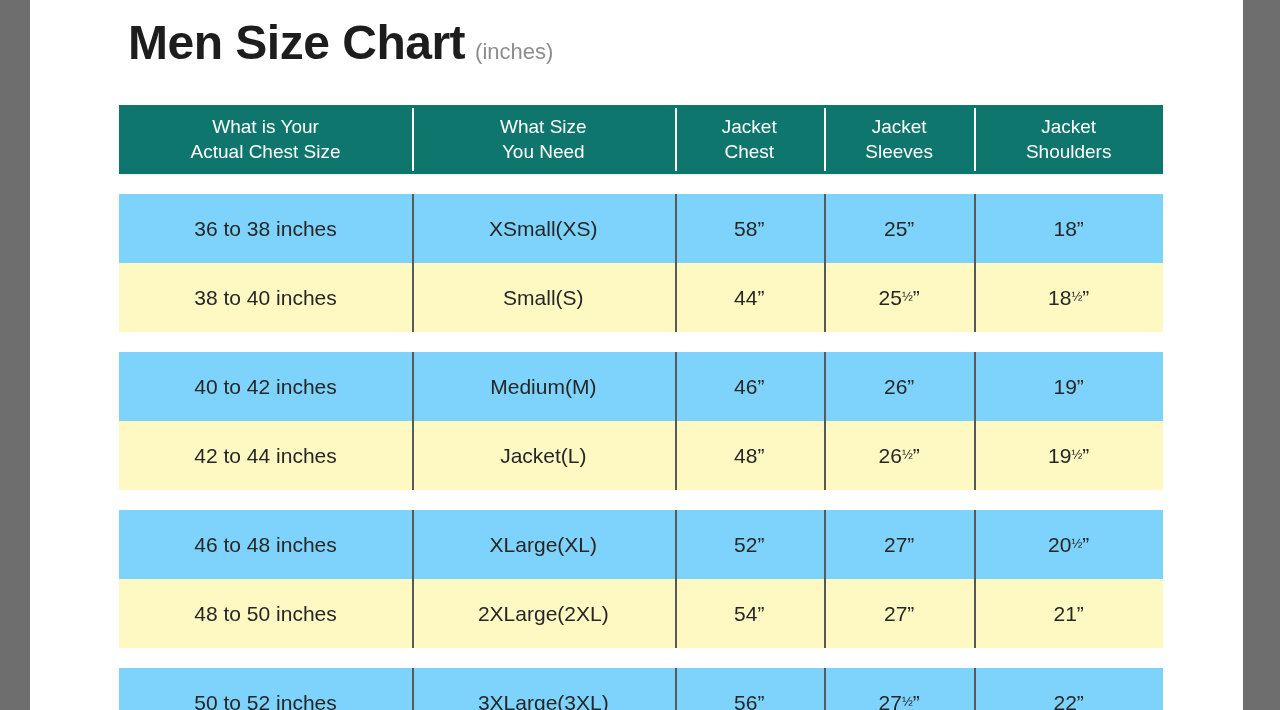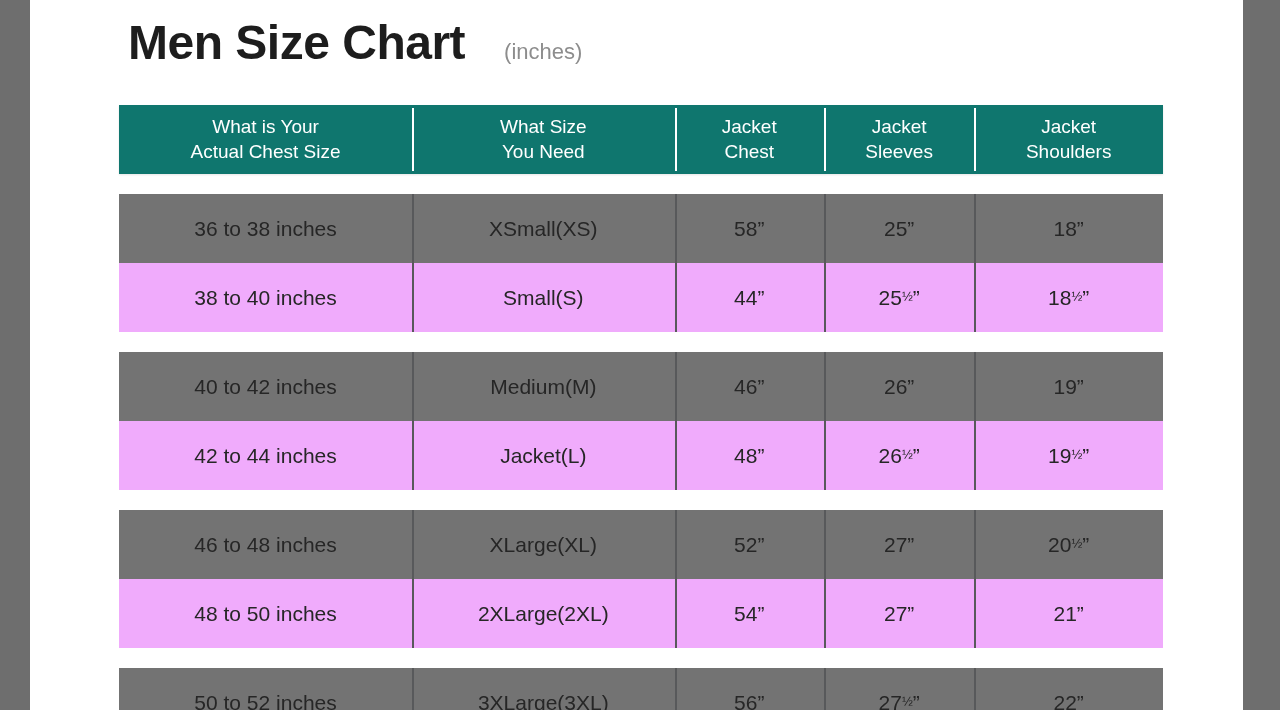--- a/index.html
+++ b/index.html
@@ -38,21 +38,20 @@
     background: #ffffff;
   }
 
   
   .title-wrap {
     position: absolute;
     left: 98px;
     top: 19px;
     display: flex;
     align-items: baseline;
-    gap: 29px;
   }
   .title-main {
     font-size: 48px;
     font-weight: 700;
     color: #1d1d1d;
     letter-spacing: -0.5px;
     line-height: 1;
   }
   .title-sub {
     font-size: 22px;
@@ -98,24 +97,24 @@
     width: 2px;
     background: #ffffff;
   }
 
   .tbody {
     margin-top: 14px;
   }
   .tr {
     display: flex;
     height: 69px;
-    background: #f0abfc;
+    background: #fef9c3;
   }
   .tr.striped {
-    background: #737373;
+    background: #7dd3fc;
     margin-top: 20px;
   }
   .td {
     display: flex;
     align-items: center;
     justify-content: center;
     color: #262626;
     font-size: 21px;
     font-weight: 400;
     position: relative;

